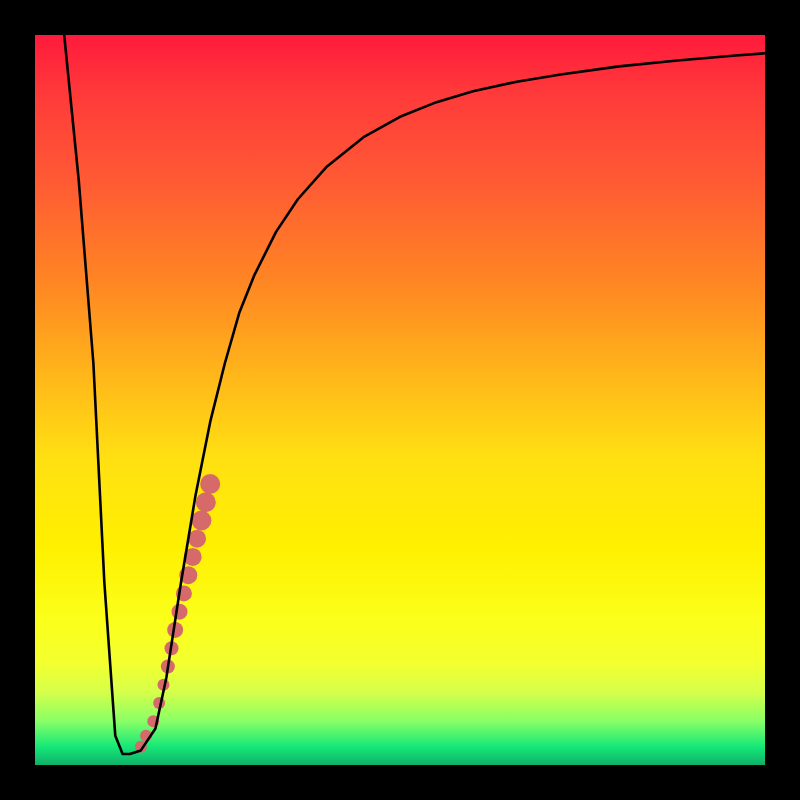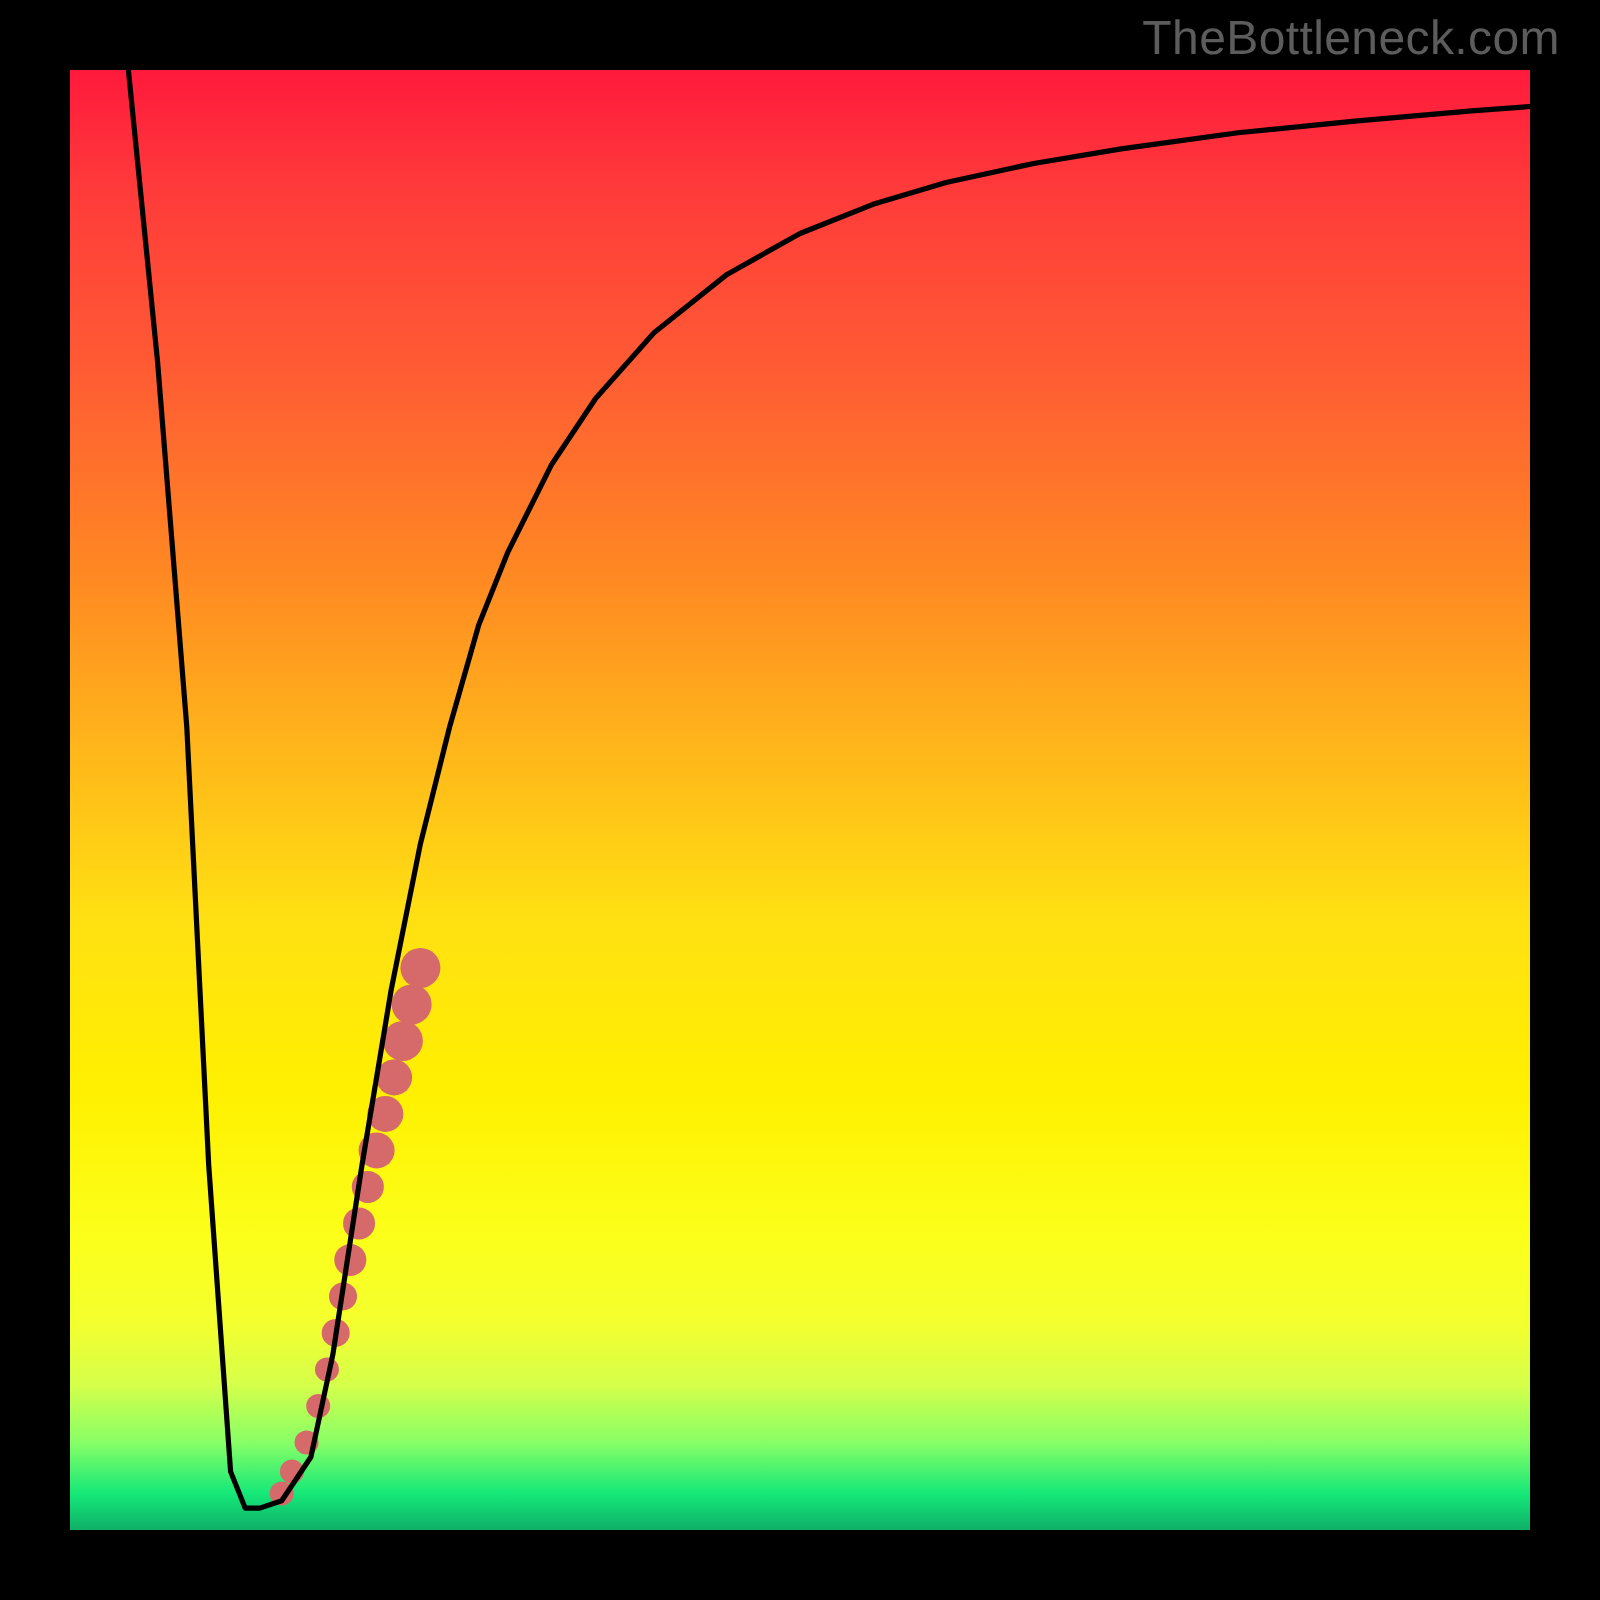--- a/index.html
+++ b/index.html
@@ -81,15 +81,14 @@
           <circle cx="157.68" cy="521.95" r="9" fill="#d66a6a"></circle>
           <circle cx="162.06" cy="503.70" r="9" fill="#d66a6a"></circle>
           <circle cx="166.44" cy="485.45" r="10" fill="#d66a6a"></circle>
           <circle cx="170.82" cy="467.20" r="10" fill="#d66a6a"></circle>
           <circle cx="175.20" cy="448.95" r="10" fill="#d66a6a"></circle>
         </g>
       <path id="curve-path" fill="none" stroke="#000" stroke-width="2.6" stroke-linecap="round" stroke-linejoin="round" d="M29.20 0.00 L43.80 146.00 L58.40 328.50 L69.35 547.50 L80.30 700.80 L87.60 719.05 L94.90 719.05 L105.85 715.40 L120.45 693.50 L131.40 642.40 L146.00 547.50 L160.60 459.90 L175.20 386.90 L189.80 328.50 L204.40 277.40 L219.00 240.90 L240.90 197.10 L262.80 164.25 L292.00 131.40 L328.50 102.20 L365.00 81.76 L401.50 67.16 L438.00 56.21 L481.80 46.72 L525.60 39.42 L584.00 31.39 L642.40 25.55 L700.80 20.44 L730.00 18.25"></path>
     </svg>
   </div>
 
-  <div class="watermark">TheBottleneck.com</div>
 
 </div>
 
 </body></html>

